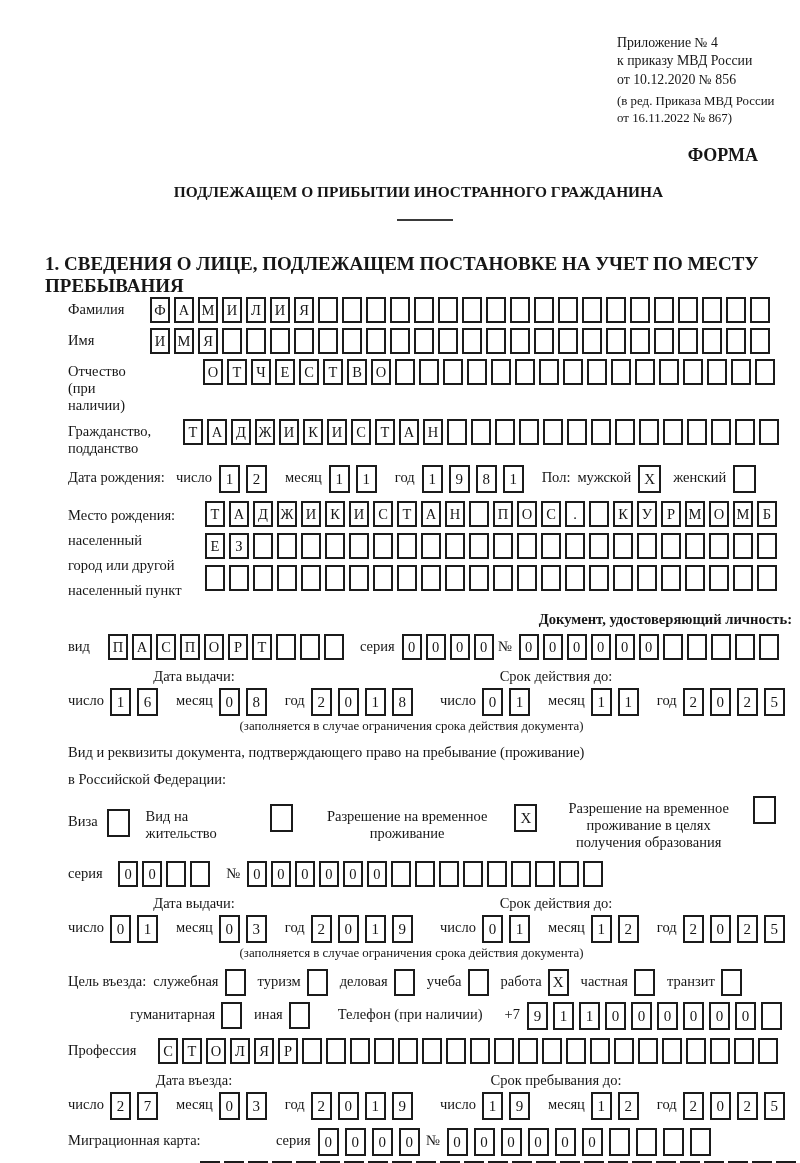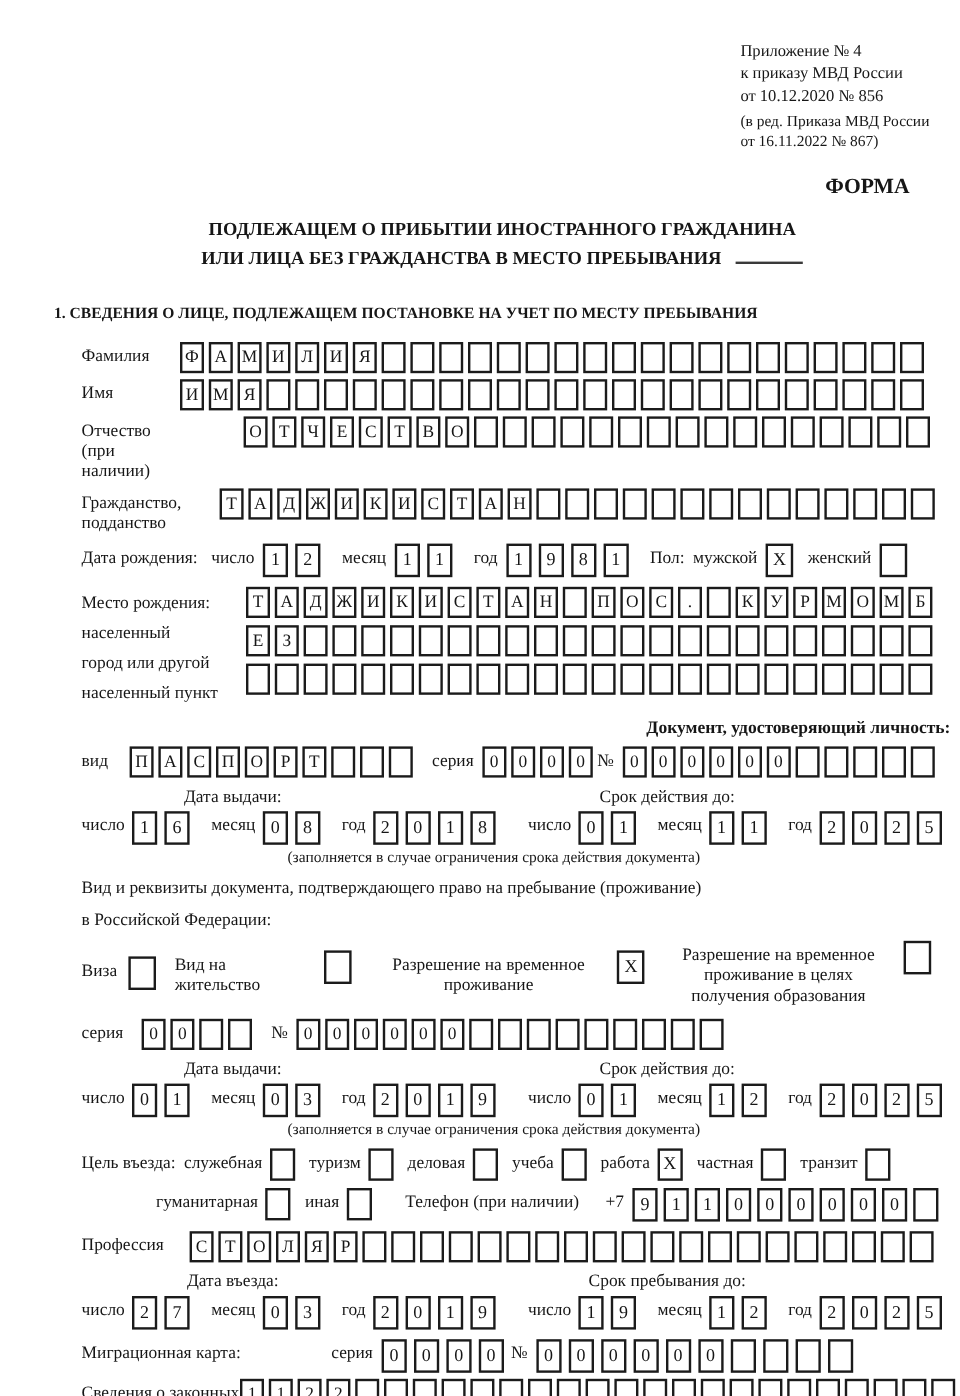--- a/index.html
+++ b/index.html
@@ -7,21 +7,21 @@
     width:800px;min-height:1163px;margin:0 auto;background:#fff;color:#161616;
     font-family:"Liberation Serif","DejaVu Serif",serif;font-size:14.5px;
     box-sizing:border-box;padding:34px 8px 24px 45px;position:relative;
   }
   
   .annex{margin-left:572px;width:186px;line-height:1.33;font-size:13.8px;}
   .annex .amend{font-size:12.9px;margin-top:4px;line-height:1.3;}
   .forma{text-align:right;padding-right:34px;font-weight:bold;font-size:18px;margin-top:18px;}
   .title{text-align:center;font-weight:bold;font-size:15.4px;margin-top:14px;line-height:1.6;}
   .uline{display:inline-block;width:56px;border-bottom:2.5px solid #3a3a3a;margin-left:12px;}
-  .sect{font-weight:bold;font-size:13px;margin-top:24px;margin-bottom:16px;}
+  .sect{font-weight:bold;font-size:19px;margin-top:24px;}
   
   .frow{display:flex;align-items:flex-start;margin:0 0 5px 23px;}
   .lbl{flex:0 0 auto;padding-top:4px;}
   .lbl .sub{display:block;}
   .w82{flex-basis:82px;}  .w115{flex-basis:115px;} .w137{flex-basis:137px;}
   .w40{flex-basis:40px;}  .w90{flex-basis:90px;}
   .ind53{margin-left:53px;}
   
   .cells{display:flex;flex-wrap:nowrap;}
   .cell{box-sizing:border-box;flex:0 0 auto;width:20px;height:26px;border:2px solid #1b1b1b;
@@ -76,21 +76,21 @@
     <div class="amend">
       <div>(в ред. Приказа МВД России</div>
       <div>от 16.11.2022 № 867)</div>
     </div>
   </div>
 
   <div class="forma">ФОРМА</div>
 
   <div class="title">
     <div>ПОДЛЕЖАЩЕМ О ПРИБЫТИИ ИНОСТРАННОГО ГРАЖДАНИНА</div>
-    <div><span>ИЛИ ЛИЦА БЕЗ ГРАЖДАНСТВА В МЕСТО ПРЕБЫВАНИЯ</span><span class="uline"></span></div>
+    <div><span class="uline"></span></div>
   </div>
 
   <div class="sect">1. СВЕДЕНИЯ О ЛИЦЕ, ПОДЛЕЖАЩЕМ ПОСТАНОВКЕ НА УЧЕТ ПО МЕСТУ ПРЕБЫВАНИЯ</div>
 
   <div class="frow">
     <span class="lbl w82">Фамилия</span>
     <span class="cells">
         <span class="cell">Ф</span>
         <span class="cell">А</span>
         <span class="cell">М</span>

